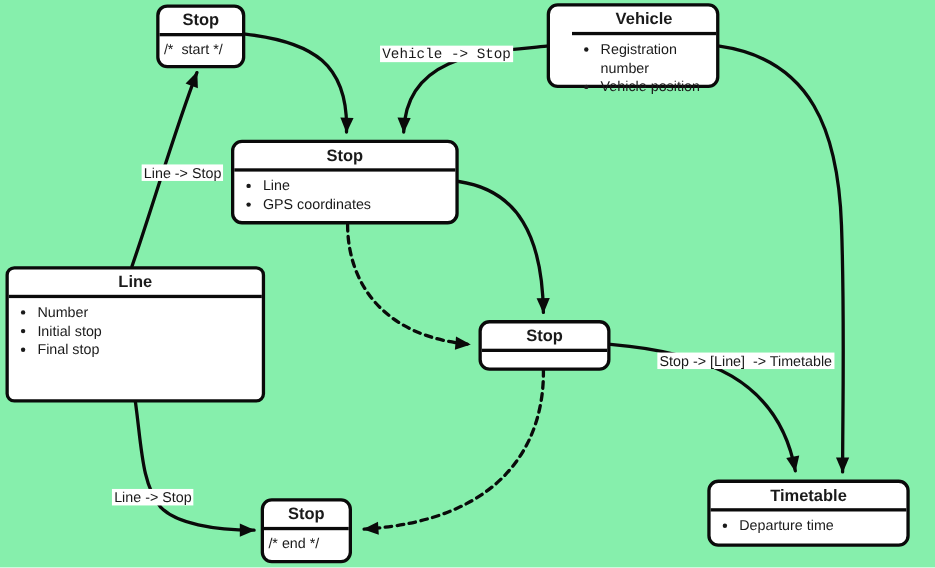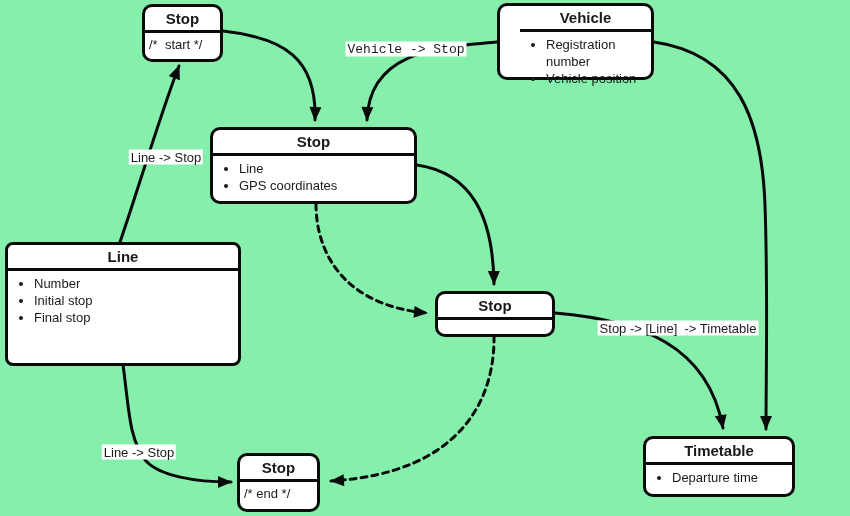--- a/index.html
+++ b/index.html
@@ -119,21 +119,21 @@
       <li>Number</li>
       <li>Initial stop</li>
       <li>Final stop</li>
     </ul>
   </div>
 
   <div class="node" style="left:435px; top:291px; width:120px; height:46px;">
     <div class="node-title">Stop</div>
   </div>
 
-  <div class="node" style="left:643px; top:436px; width:152px; height:61px;">
+  <div class="node" style="left:643px; top:436px; width:184px; height:61px;">
     <div class="node-title">Timetable</div>
     <ul class="node-items">
       <li>Departure time</li>
     </ul>
   </div>
 
   <div class="node" style="left:237px; top:453px; width:83px; height:59px;">
     <div class="node-title">Stop</div>
     <div class="node-note">/* end */</div>
   </div>

